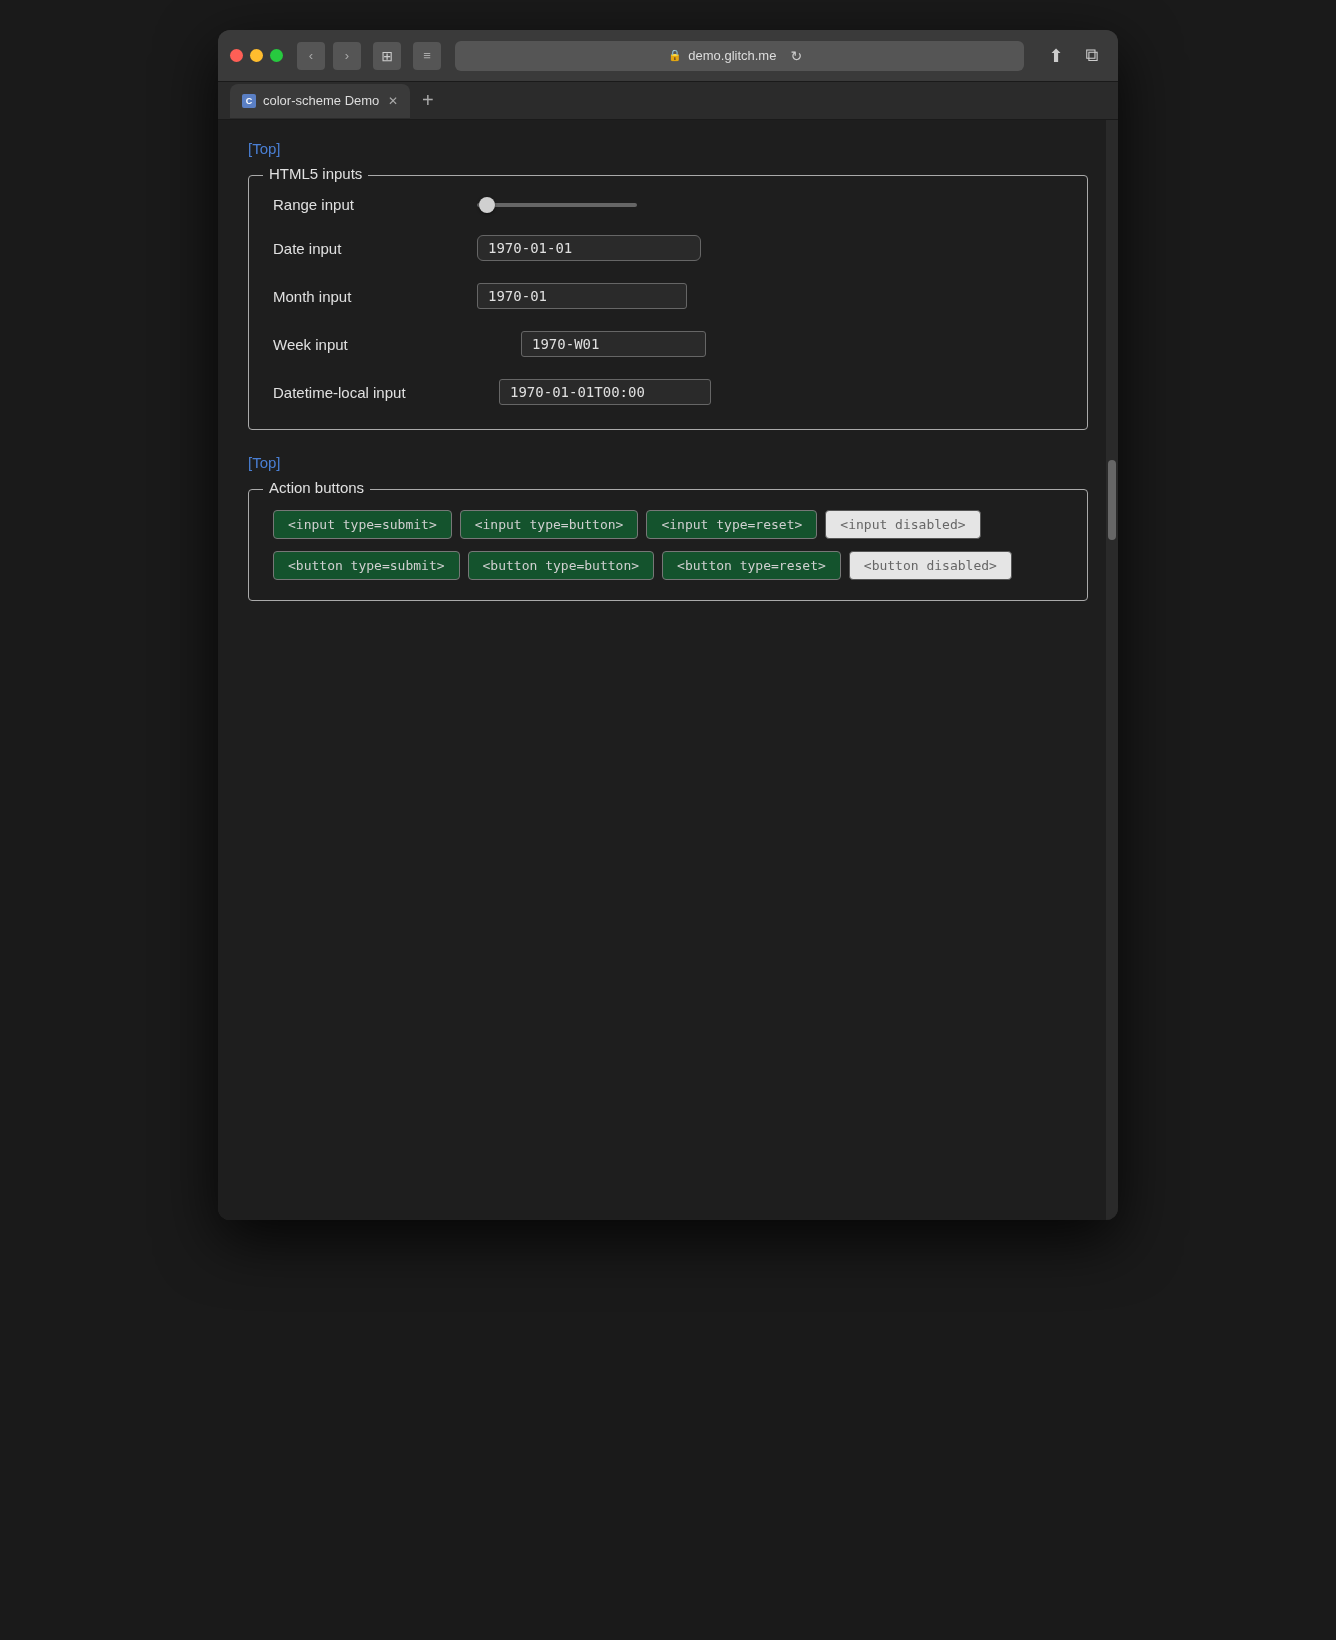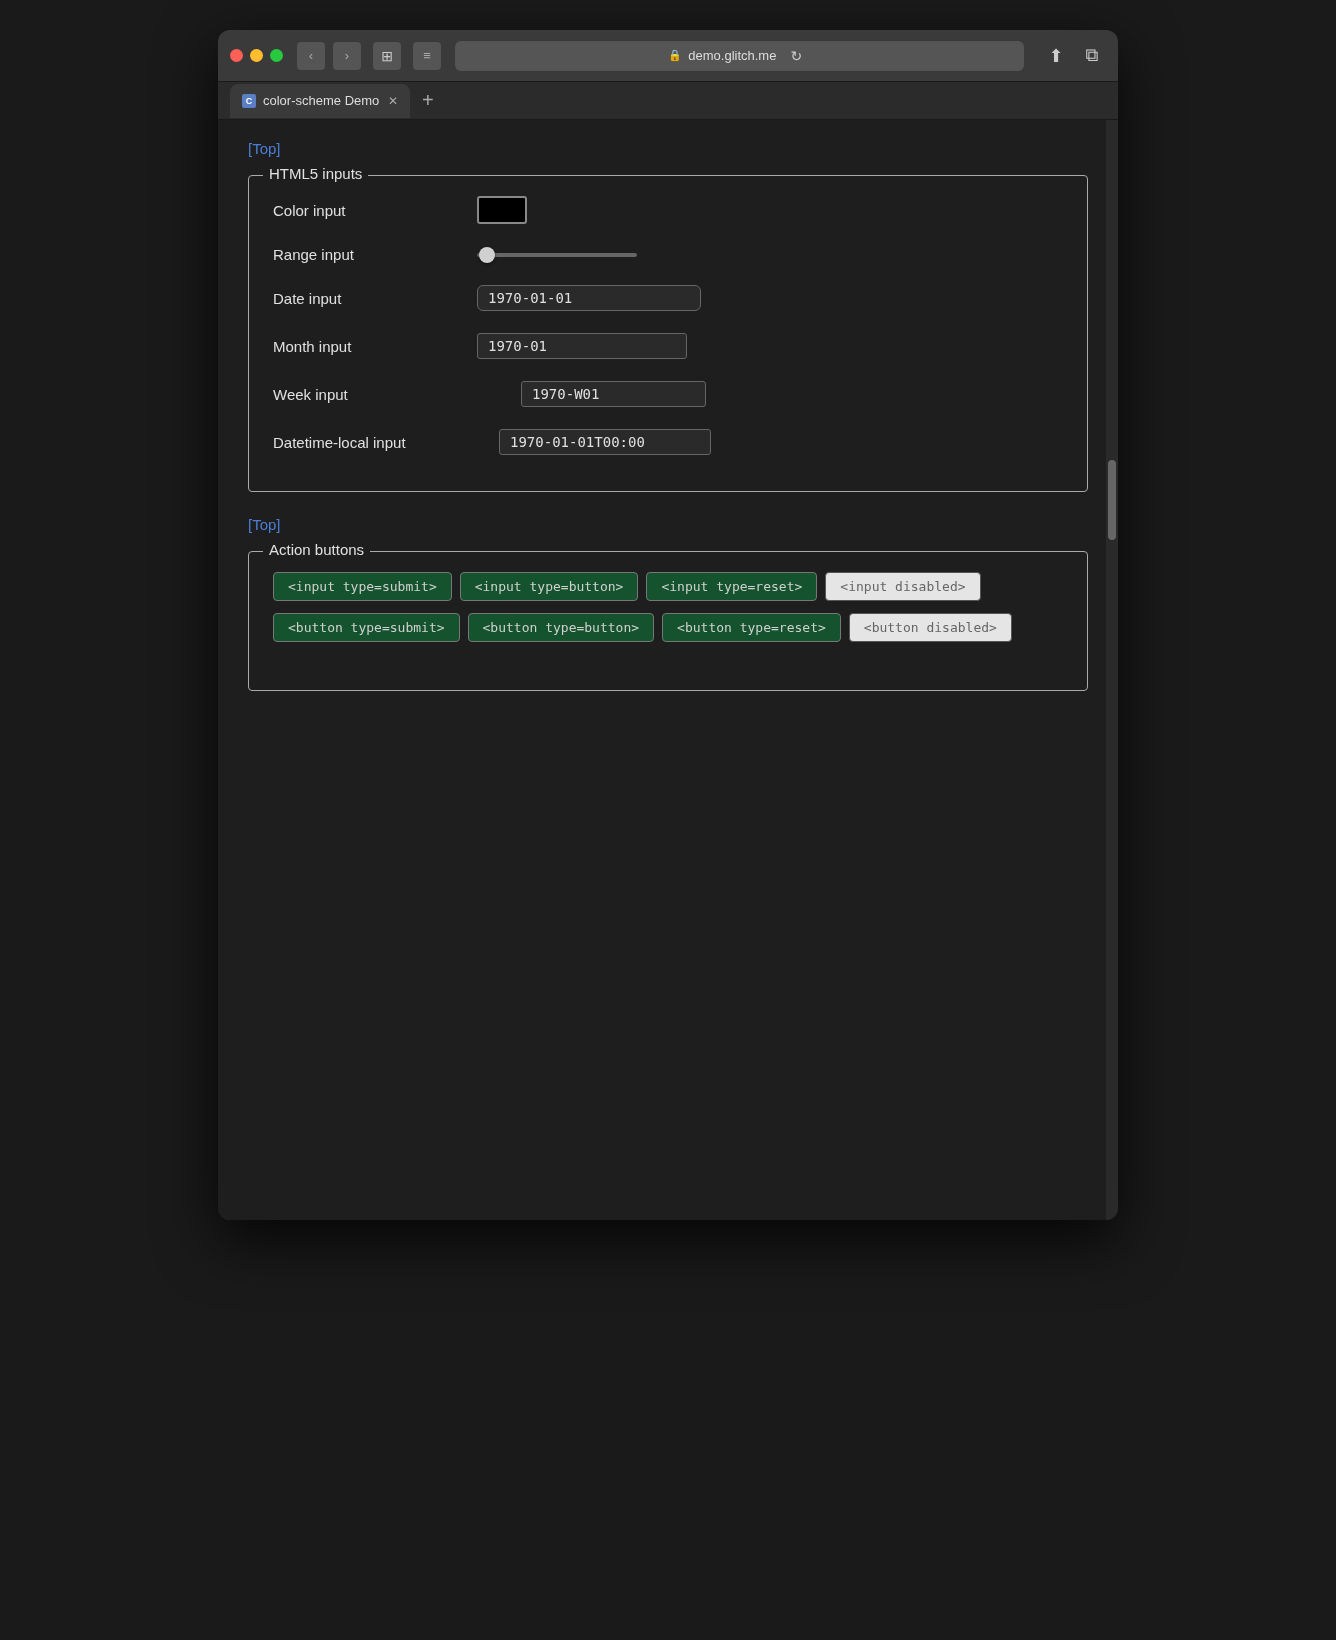--- a/index.html
+++ b/index.html
@@ -199,42 +199,42 @@
       text-decoration: none;
       font-size: 15px;
       display: inline-block;
       margin-bottom: 18px;
     }
 
     
     .section-box {
       border: 1px solid #aaa;
       border-radius: 4px;
-      padding: 20px 24px 36px 24px;
+      padding: 20px 24px 8px 24px;
       margin-bottom: 24px;
       position: relative;
     }
 
     .section-title {
       position: absolute;
       top: -11px;
       left: 14px;
       background: #1e1e1e;
       padding: 0 6px;
       font-size: 15px;
       color: #e0e0e0;
     }
 
     .input-row {
       display: flex;
       align-items: center;
       margin-bottom: 22px;
       gap: 14px;
     }
-    .input-row:last-child { margin-bottom: 0; gap: 36px; }
+    .input-row:last-child { margin-bottom: 16px; gap: 36px; }
 
     .input-label {
       font-size: 15px;
       color: #e0e0e0;
       min-width: 190px;
     }
 
     
     .color-swatch {
       width: 50px;
@@ -373,24 +373,20 @@
 
   <div class="page-content">
 
     
     <a href="#" class="top-link">[Top]</a>
 
     
     <div class="section-box">
       <span class="section-title">HTML5 inputs</span>
 
-      <div class="input-row">
-        <span class="input-label">Color input</span>
-        <div class="color-swatch"></div>
-      </div>
 
 
       <div class="input-row">
         <span class="input-label">Range input</span>
         <div class="range-track">
           <div class="range-thumb"></div>
         </div>
       </div>
 
       <div class="input-row">

